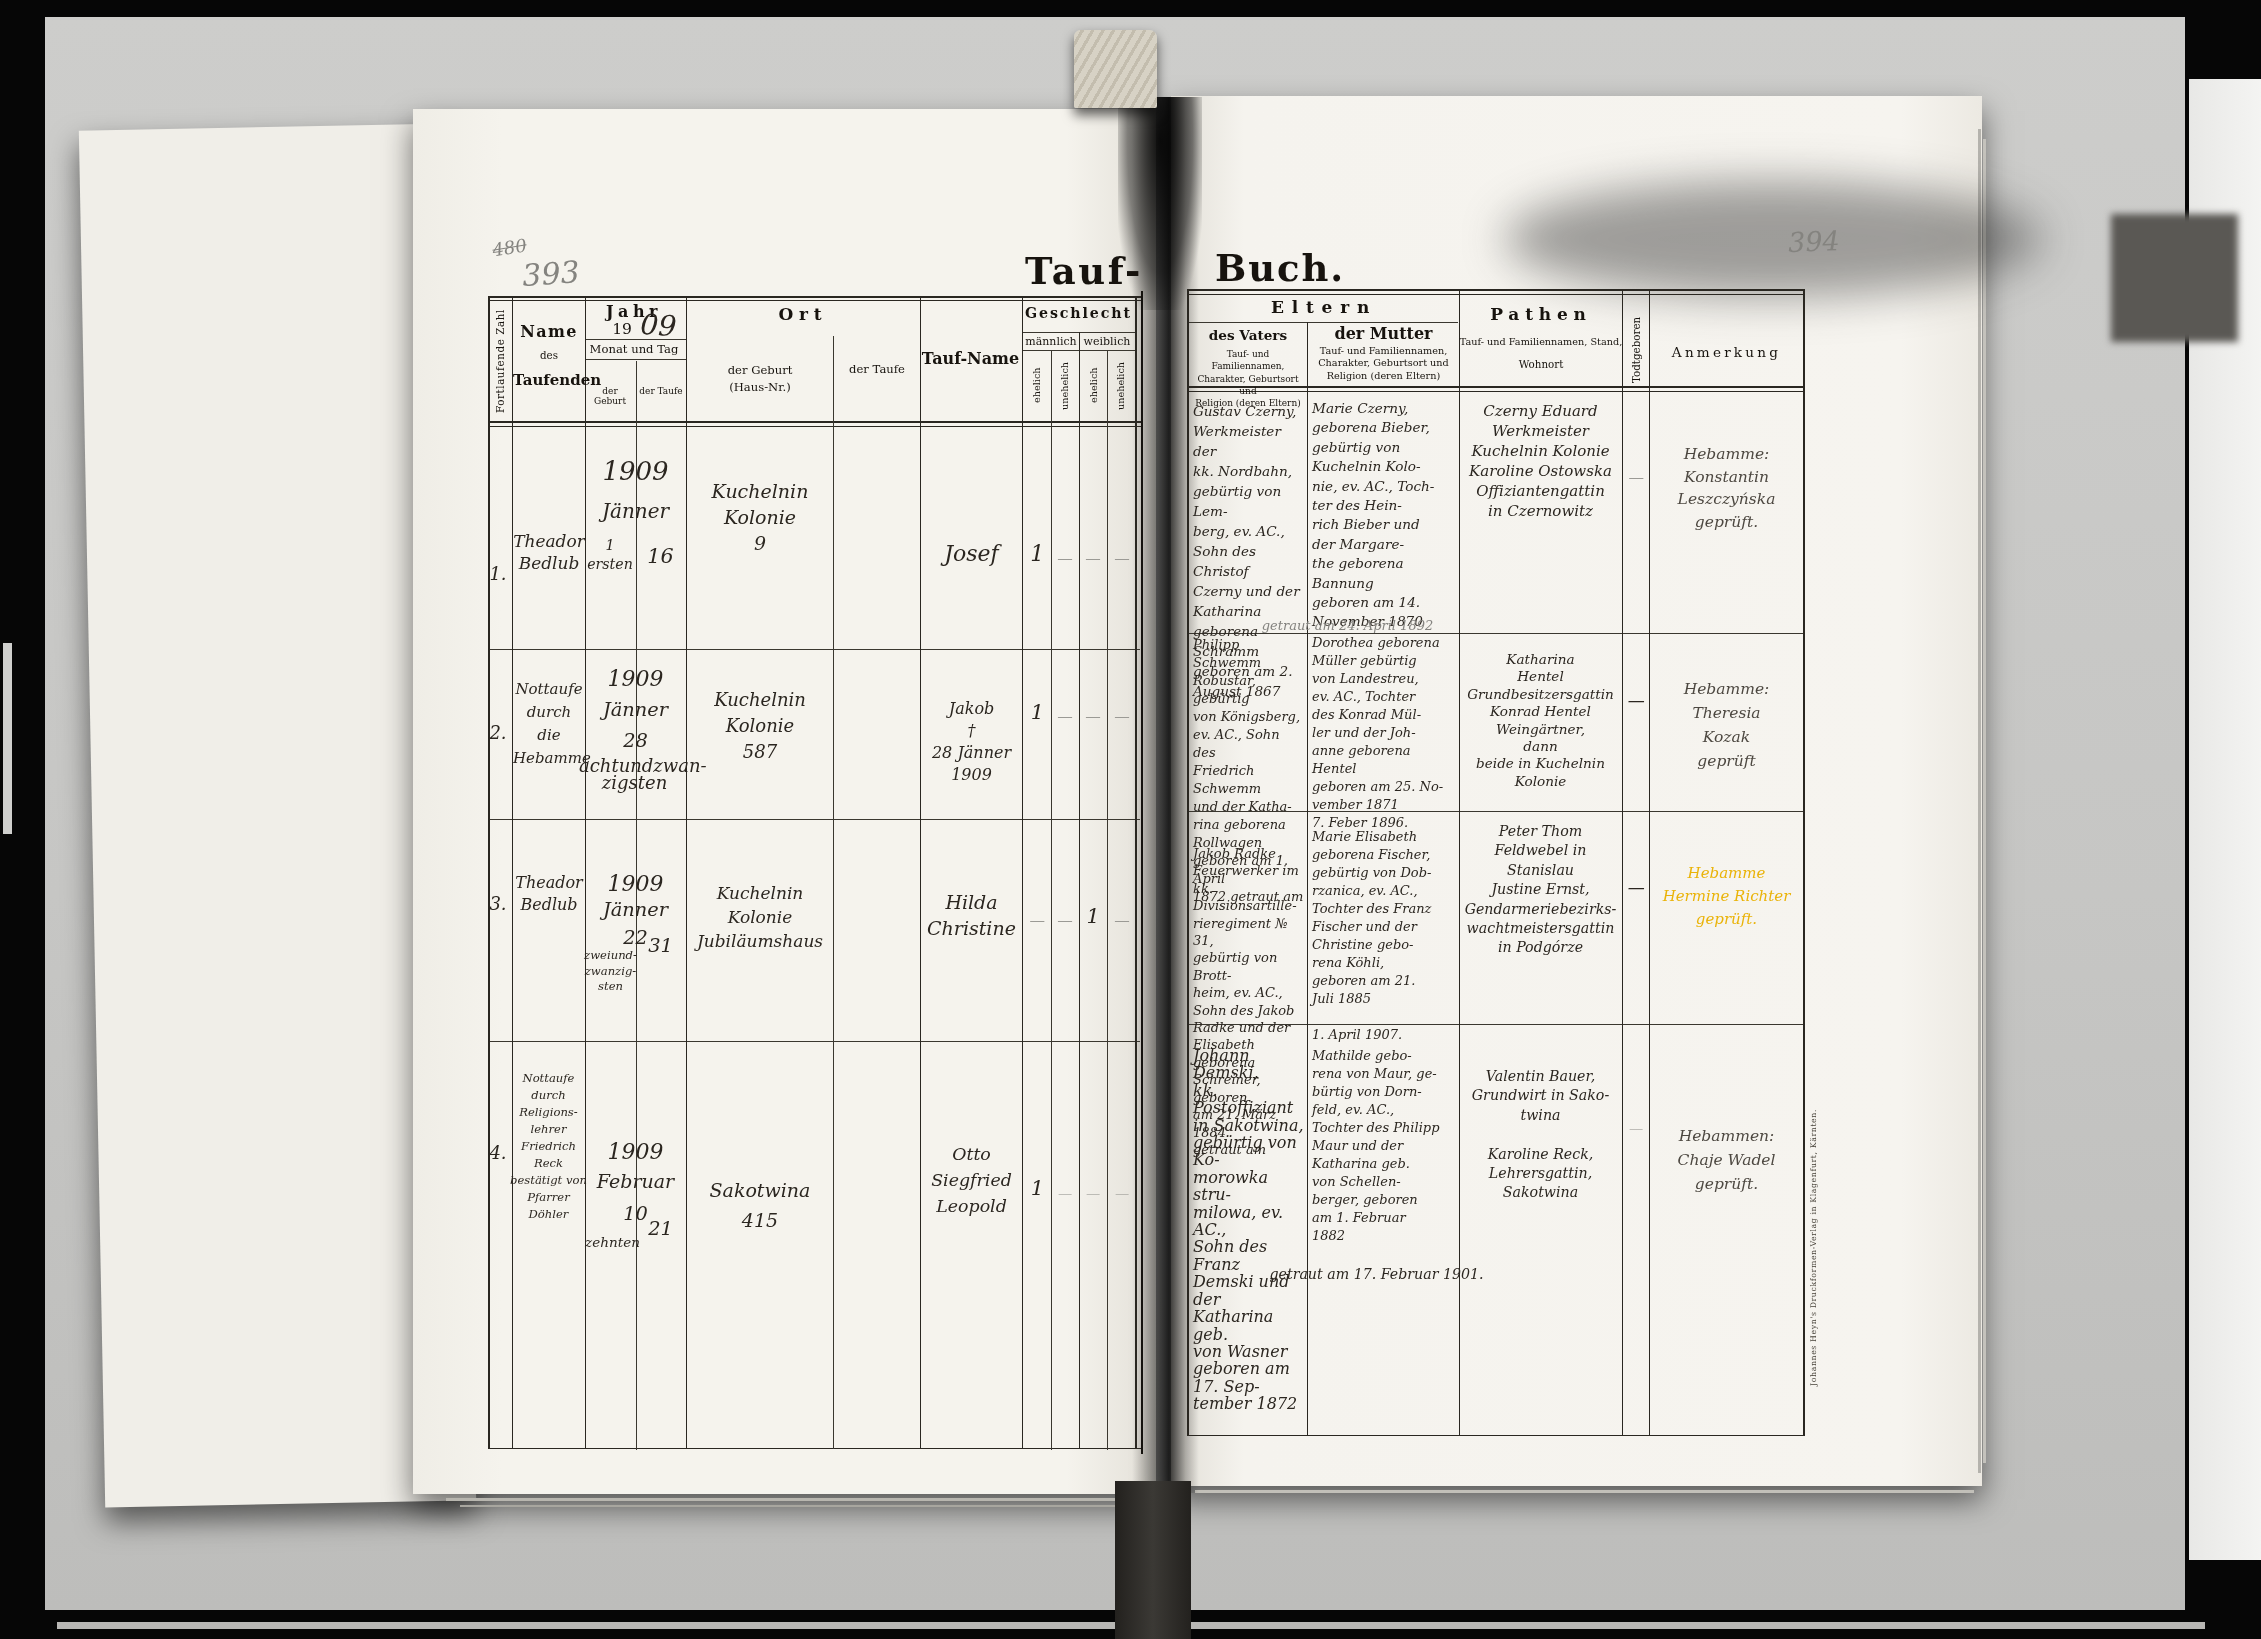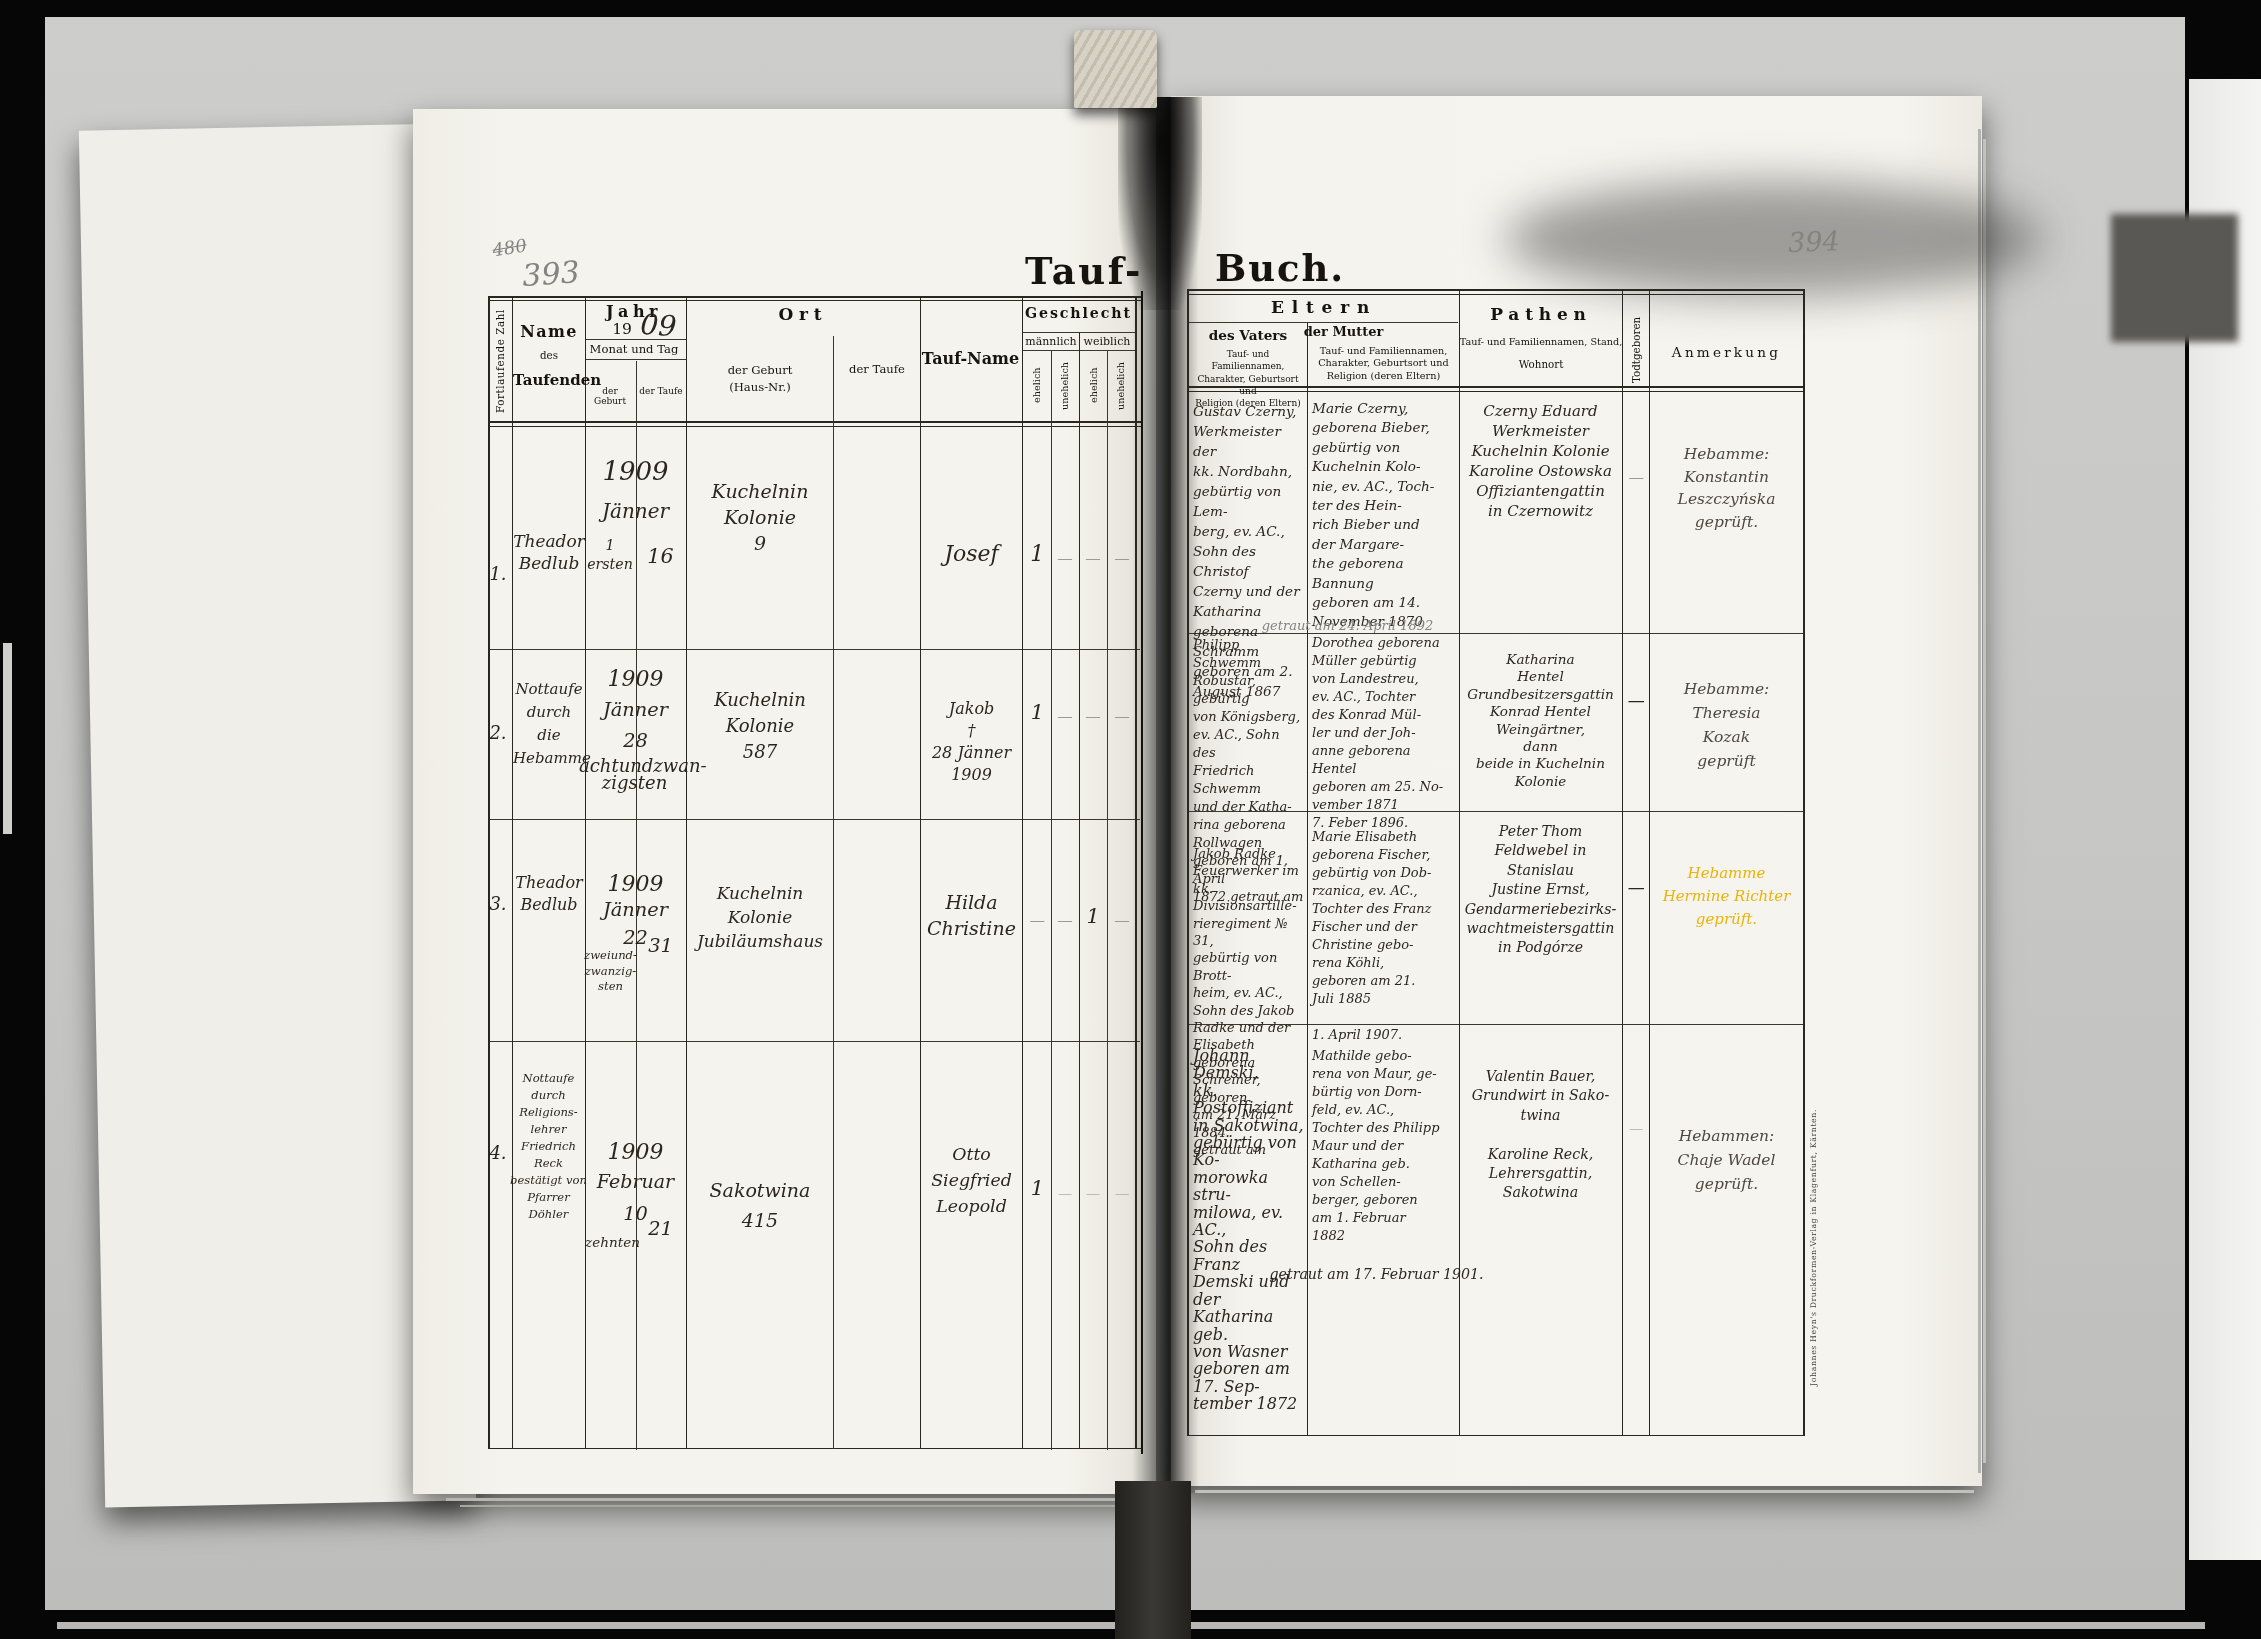--- a/index.html
+++ b/index.html
@@ -117,21 +117,21 @@
   <i class="vl" style="left:1459px;top:289px;width:1.3px;height:1147px"></i>
   <i class="vl" style="left:1622px;top:289px;width:1.3px;height:1147px"></i>
   <i class="vl" style="left:1649px;top:289px;width:1.3px;height:1147px"></i>
   <i class="vl" style="left:1803px;top:289px;width:1.9px;height:1147px"></i>
 
   <div class="pr bold" style="left:1189px;top:297px;width:270px;font-size:17px;letter-spacing:7.8px;">Eltern</div>
   <div class="pr bold" style="left:1189px;top:327px;width:118px;font-size:13.6px;">des Vaters</div>
   <div class="pr" style="left:1189px;top:348px;width:118px;font-size:9px;line-height:12.3px;">Tauf- und Familiennamen,
 Charakter, Geburtsort und
 Religion (deren Eltern)</div>
-  <div class="pr bold" style="left:1268px;top:324px;width:151px;font-size:13px;">der Mutter</div>
+  <div class="pr bold" style="left:1308px;top:324px;width:151px;font-size:16px;">der Mutter</div>
   <div class="pr" style="left:1308px;top:345px;width:151px;font-size:9.7px;line-height:12.3px;">Tauf- und Familiennamen,
 Charakter, Geburtsort und
 Religion (deren Eltern)</div>
   <div class="pr bold" style="left:1460px;top:304px;width:162px;font-size:17px;letter-spacing:5.8px;">Pathen</div>
   <div class="pr" style="left:1459px;top:336px;width:164px;font-size:9.7px;">Tauf- und Familiennamen, Stand,</div>
   <div class="pr" style="left:1460px;top:358px;width:162px;font-size:10.3px;">Wohnort</div>
   <div class="pr vert" style="left:1623px;top:298px;width:26px;height:103px;font-size:10.3px;">Todtgeboren</div>
   <div class="pr" style="left:1651px;top:344px;width:151px;font-size:13.6px;letter-spacing:3.2px;">Anmerkung</div>
 
   <div class="pr vert" style="left:1806px;top:1105px;width:14.2px;height:284px;font-size:7.8px;color:#474239;letter-spacing:0.6px;">Johannes Heyn's Druckformen-Verlag in Klagenfurt, Kärnten.</div>

